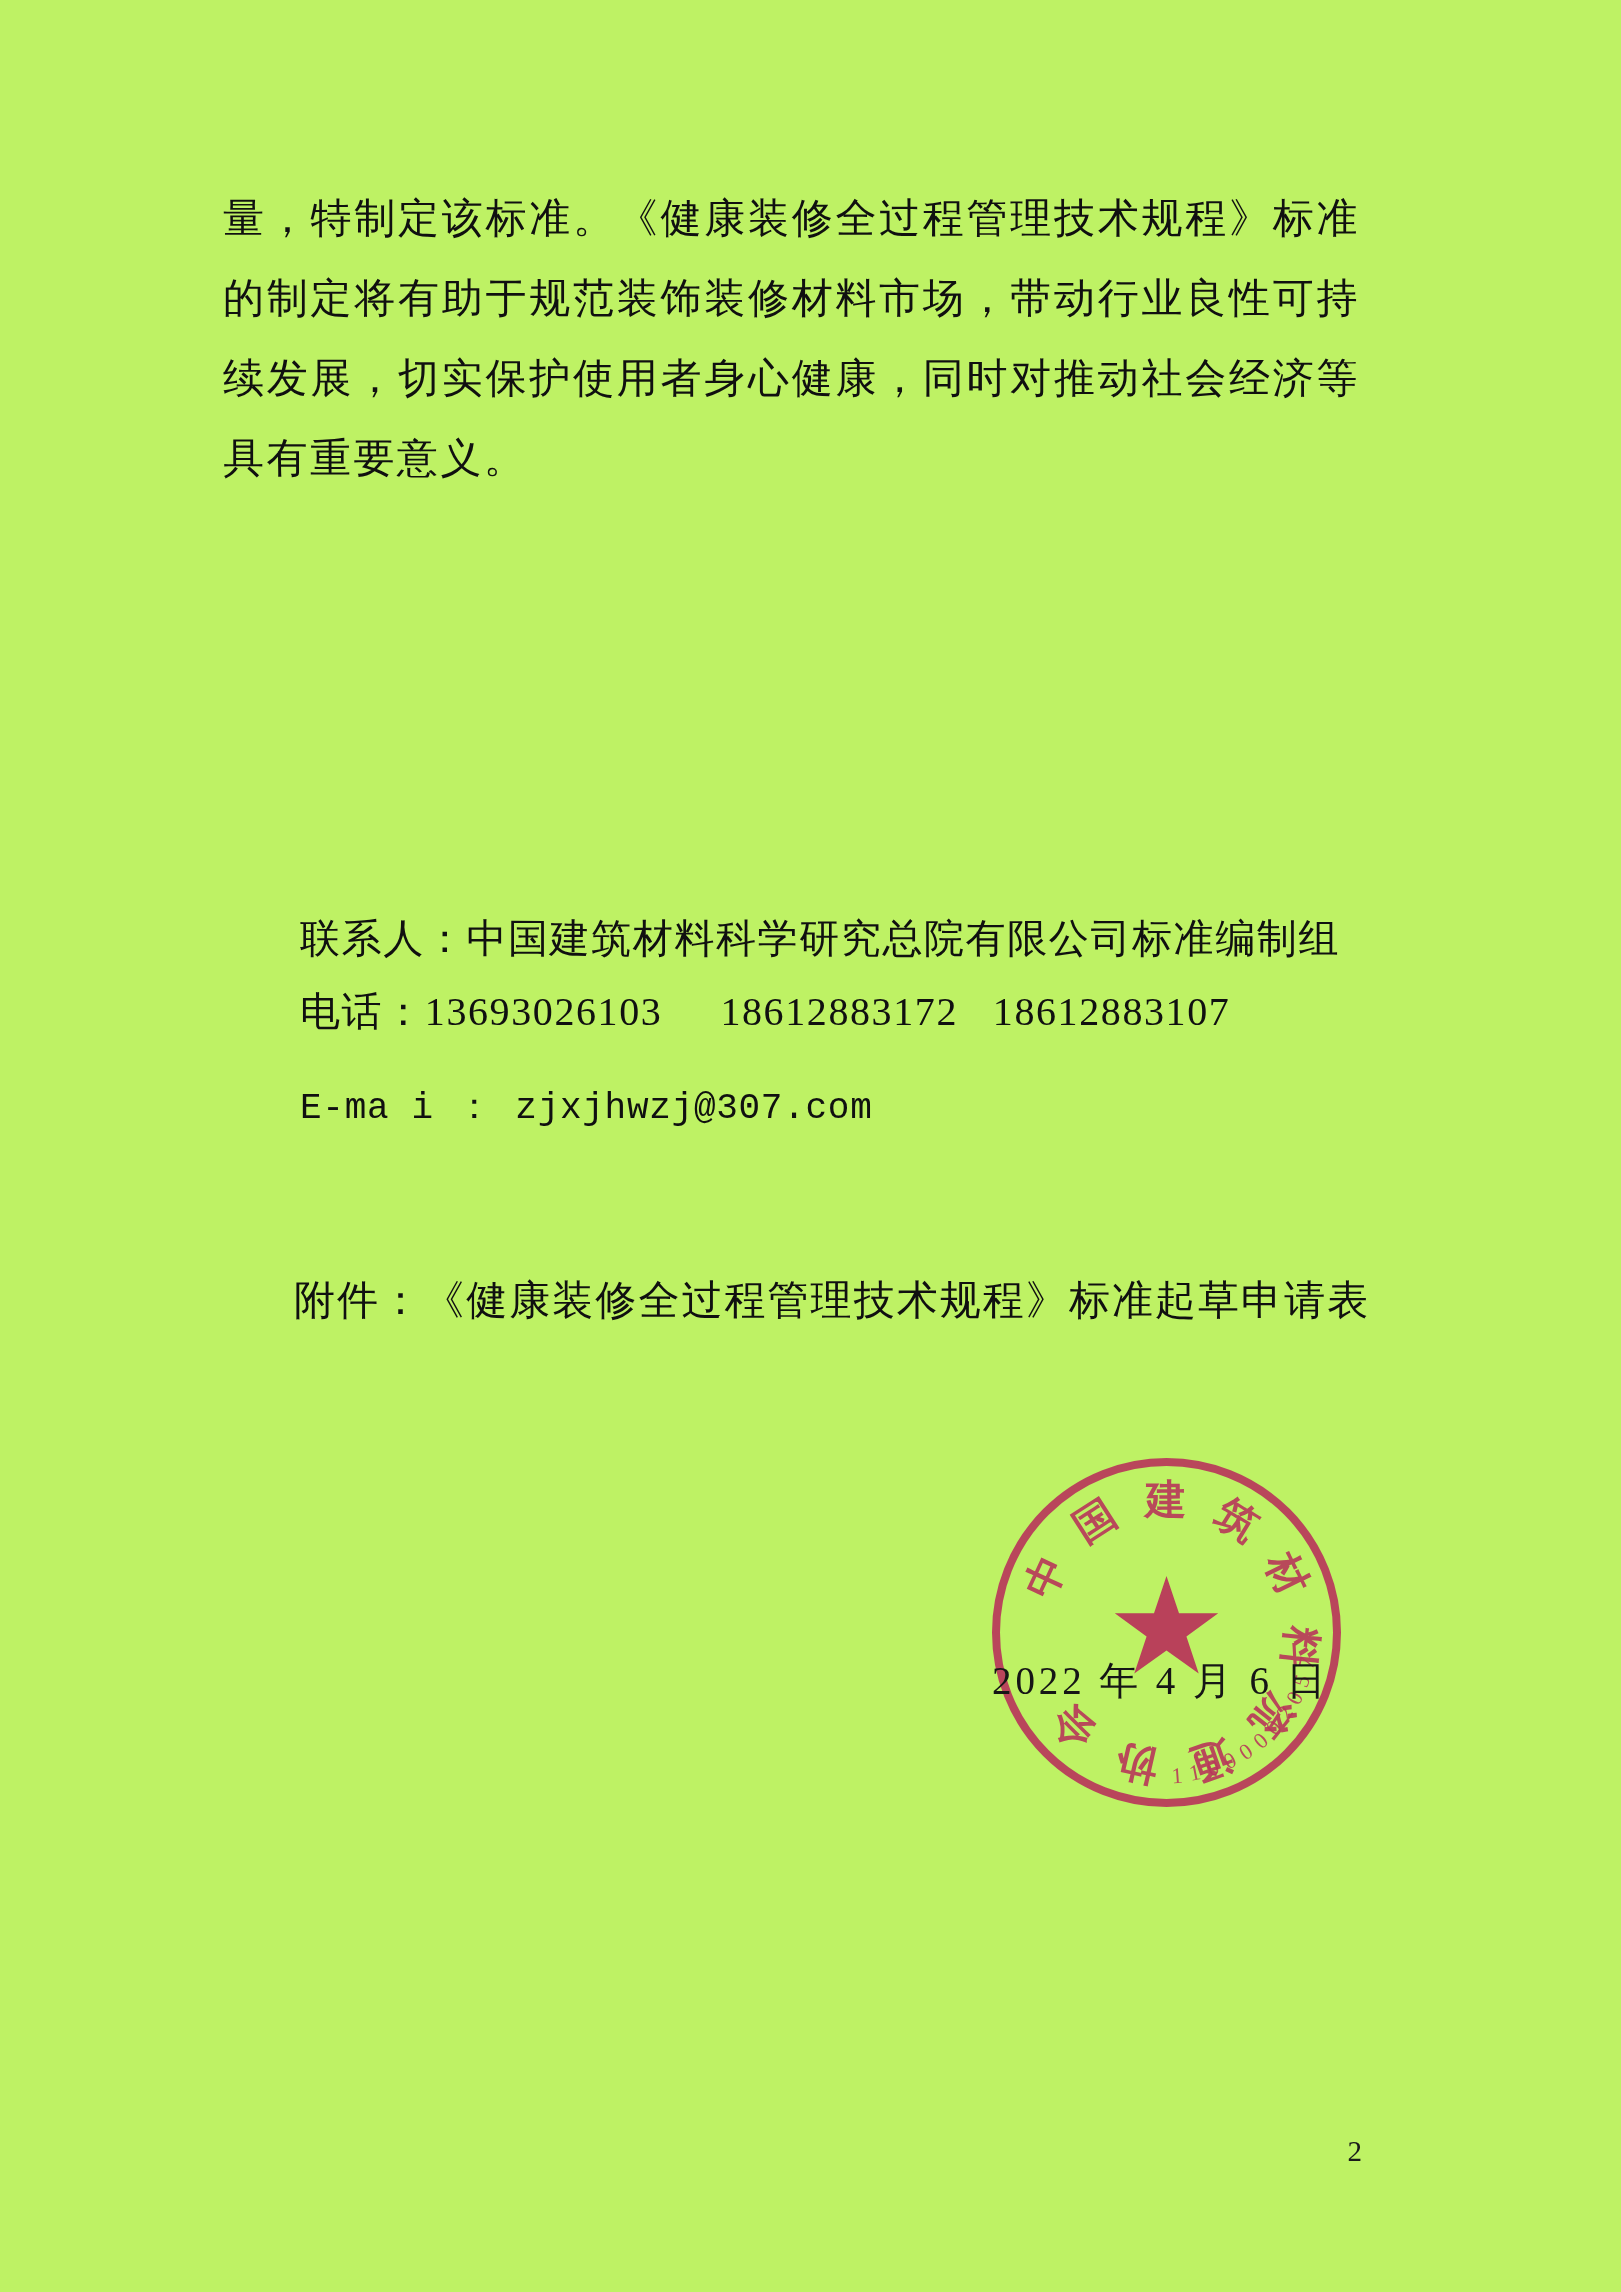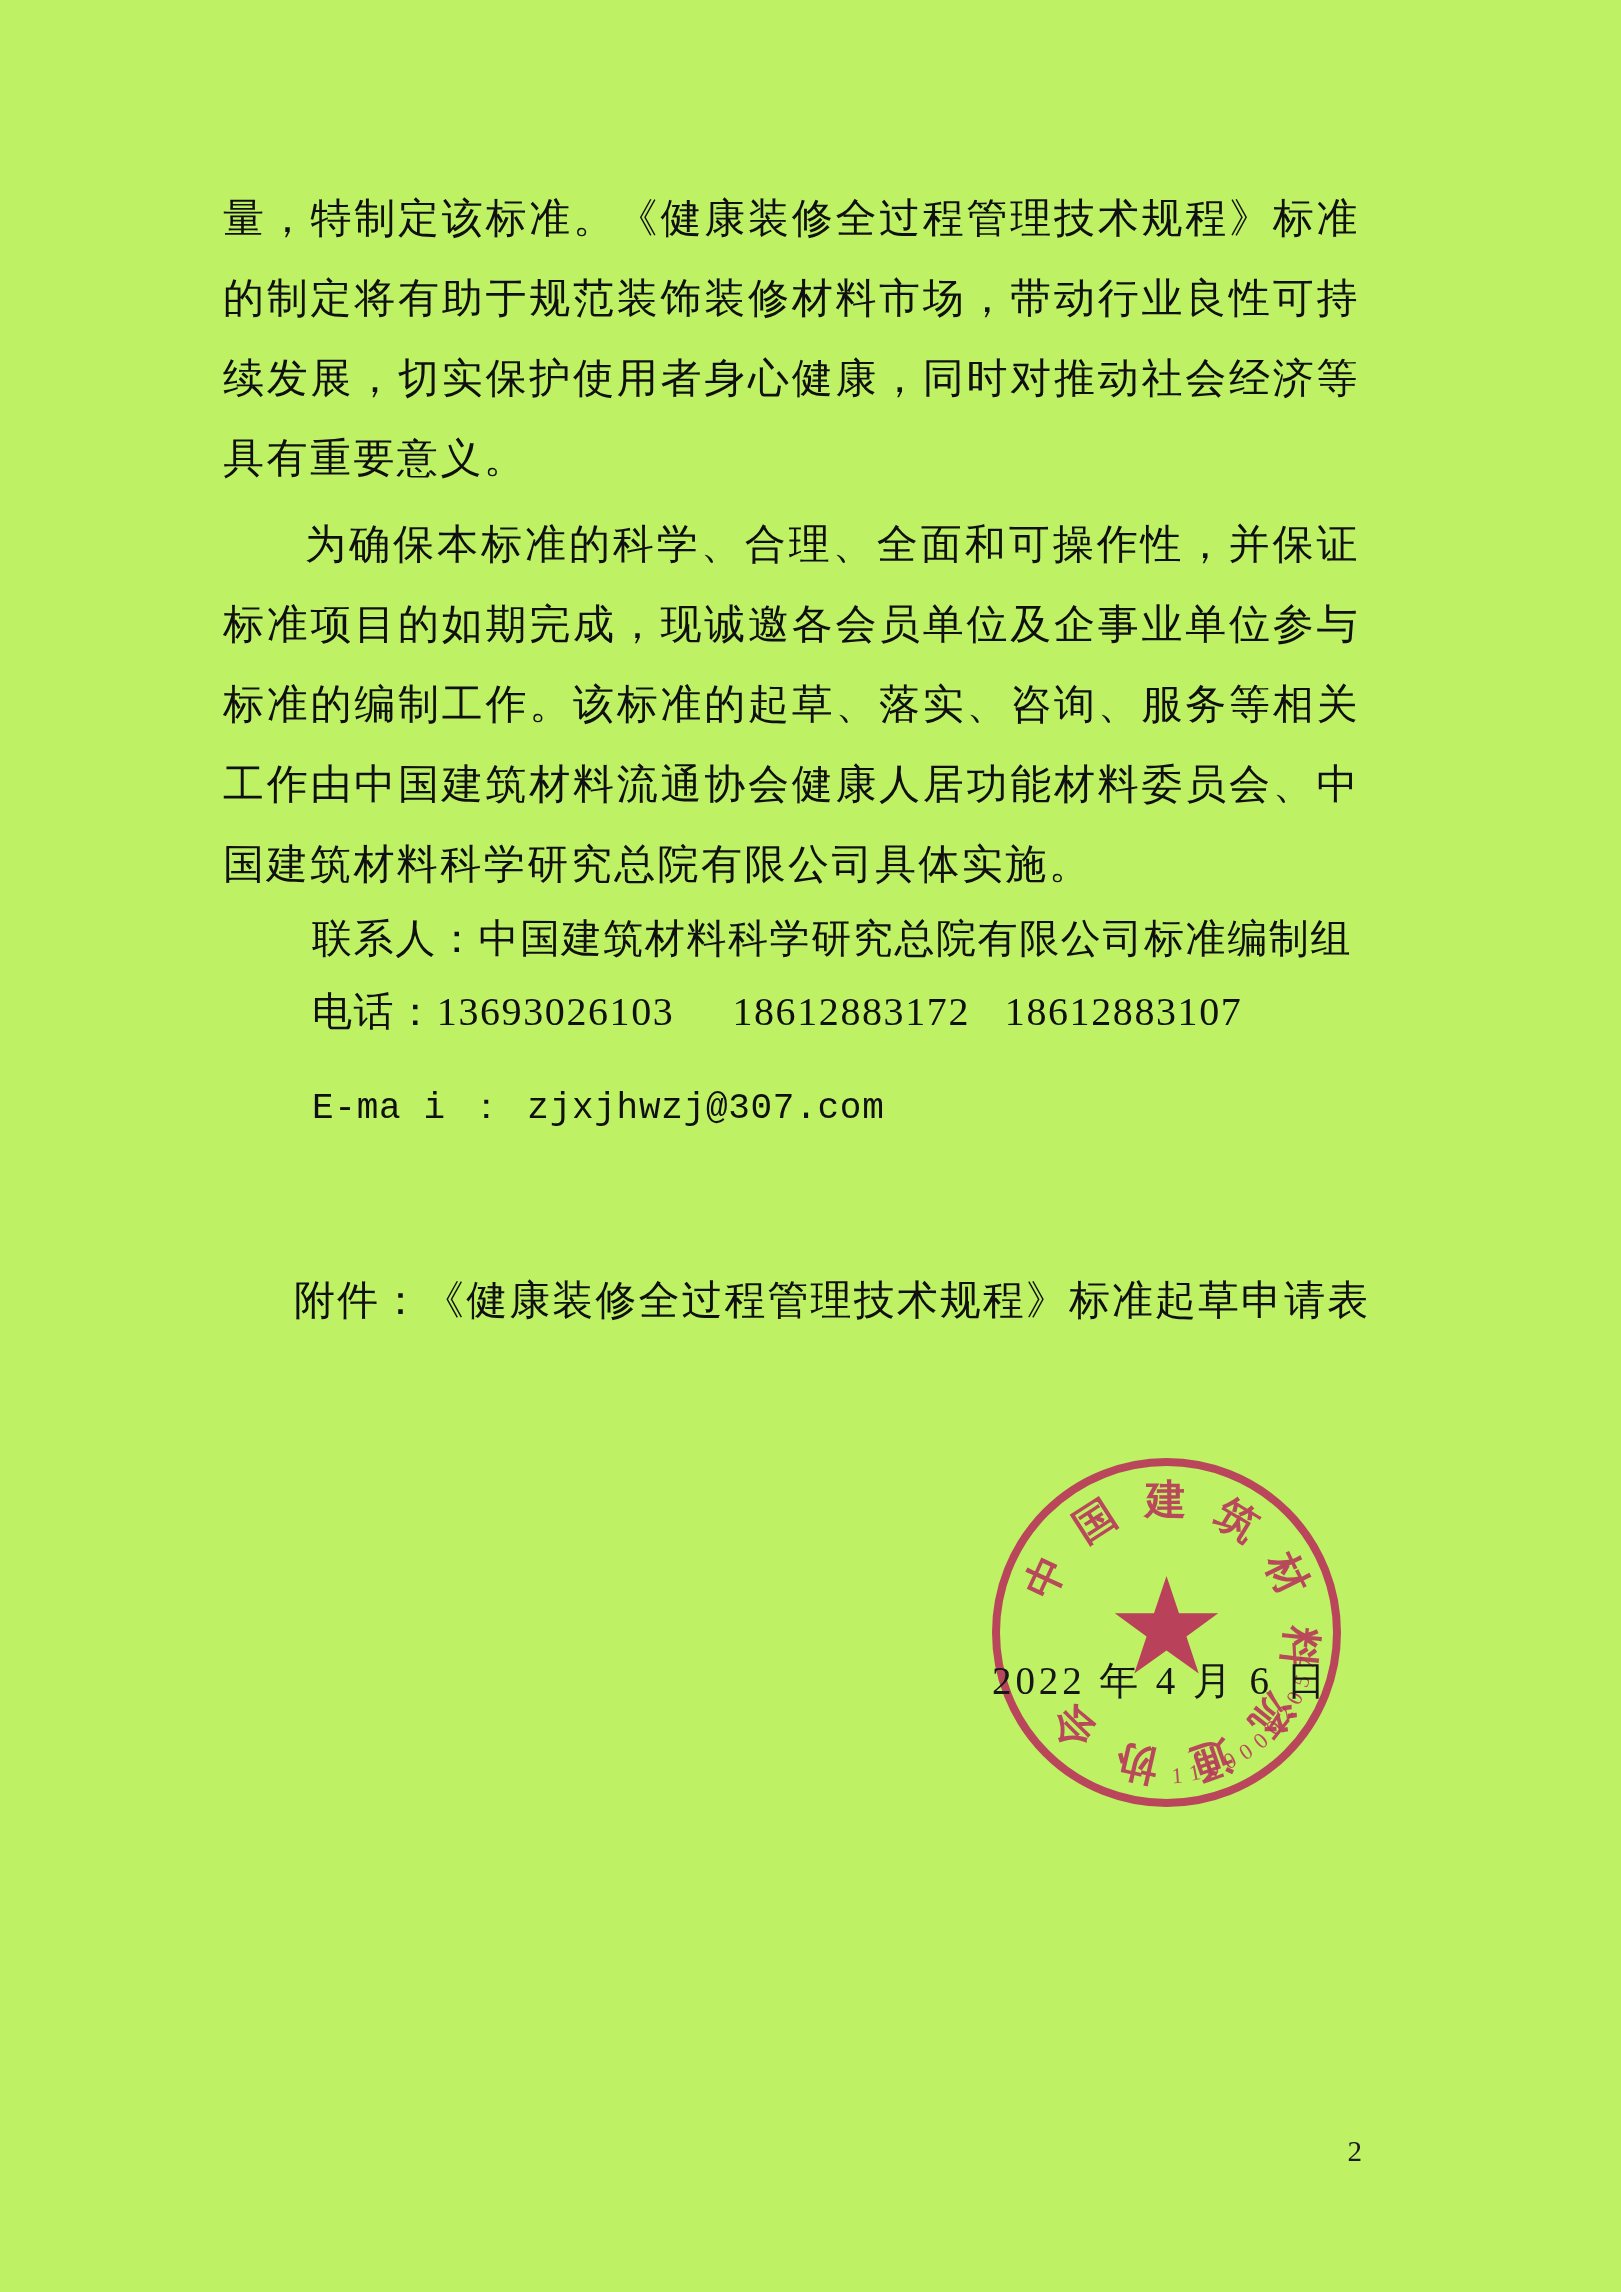--- a/index.html
+++ b/index.html
@@ -39,21 +39,21 @@
   .para.indent {
     text-indent: 2em;
   }
   .para + .para {
     margin-top: 5.9px;
   }
 
   
   .contact-block {
     position: absolute;
-    left: 312px;
+    left: 300px;
     top: 902px;
     width: 1078px;
   }
   .contact-line {
     font-size: 40px;
     line-height: 73px;
     letter-spacing: 0.04em;
     white-space: pre;
     color: #101010;
   }
@@ -184,21 +184,20 @@
     color: #1a1a1a;
   }
 </style>
 </head>
 <body>
 
 <div class="page">
 
   <div class="body-block">
     <p class="para">量，特制定该标准。《健康装修全过程管理技术规程》标准的制定将有助于规范装饰装修材料市场，带动行业良性可持续发展，切实保护使用者身心健康，同时对推动社会经济等具有重要意义。</p>
-    <p class="para indent">为确保本标准的科学、合理、全面和可操作性，并保证标准项目的如期完成，现诚邀各会员单位及企事业单位参与标准的编制工作。该标准的起草、落实、咨询、服务等相关工作由中国建筑材料流通协会健康人居功能材料委员会、中国建筑材料科学研究总院有限公司具体实施。</p>
   </div>
 
   <div class="contact-block">
     <div class="contact-line">联系人：中国建筑材料科学研究总院有限公司标准编制组</div>
     <div class="contact-line phone">电话：13693026103     18612883172   18612883107</div>
     <div class="spacer-sm"></div>
     <div class="contact-line mono">E-ma i ： zjxjhwzj@307.com</div>
   </div>
 
 

